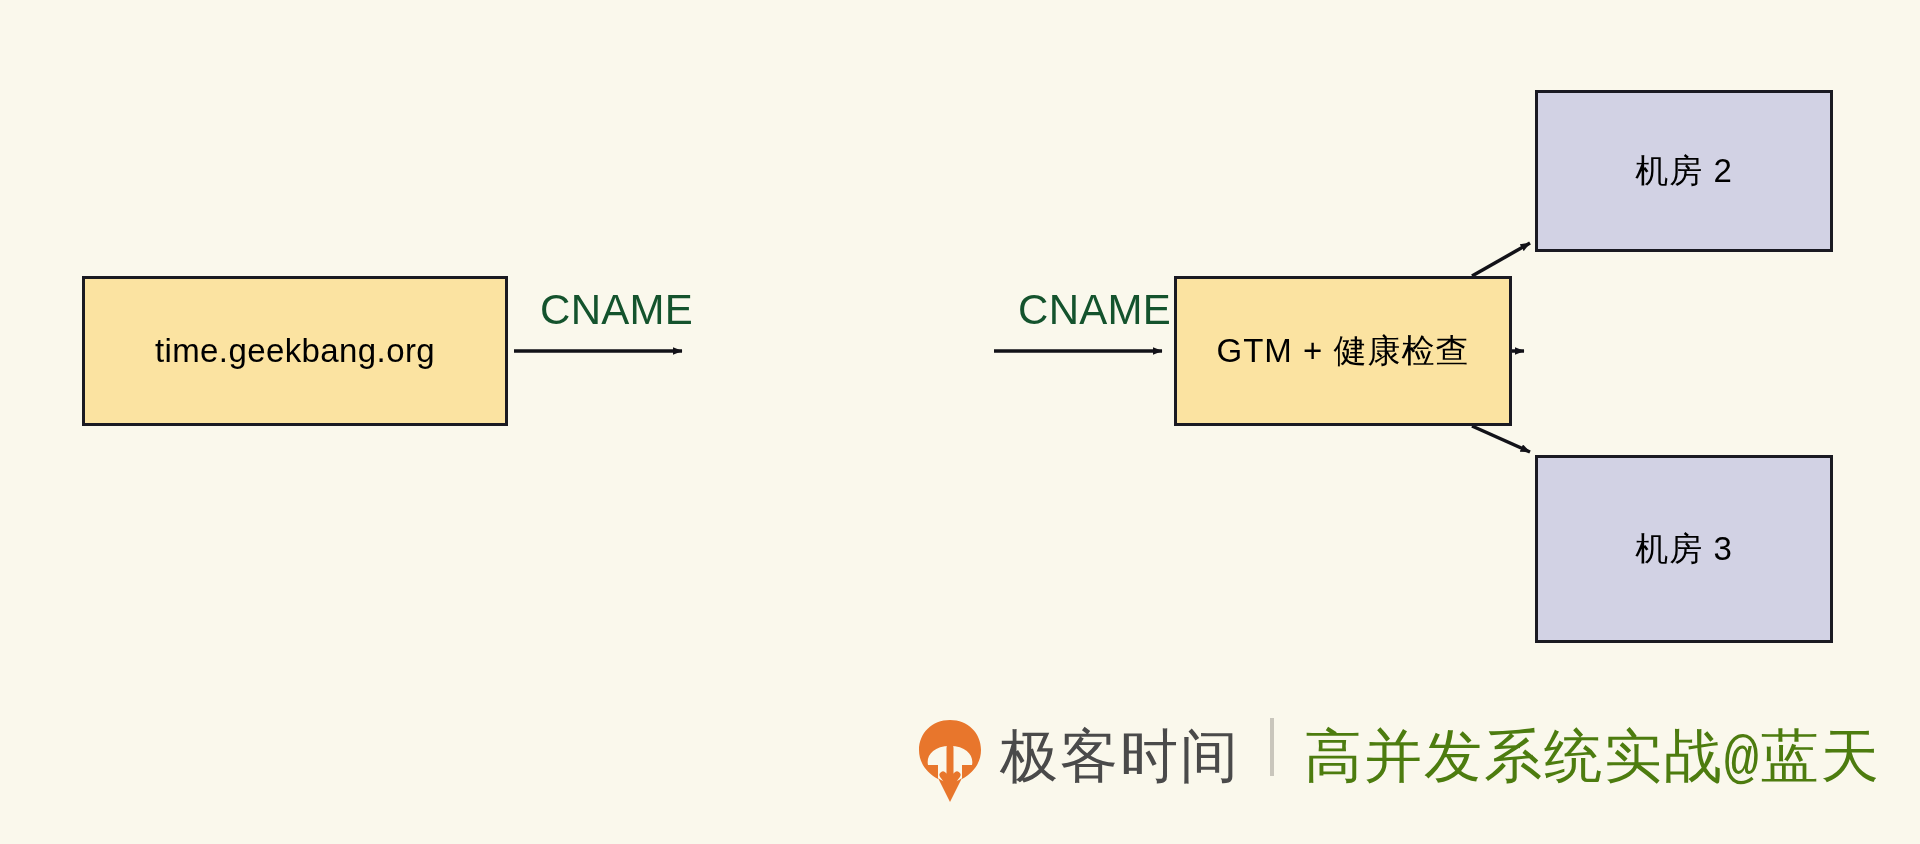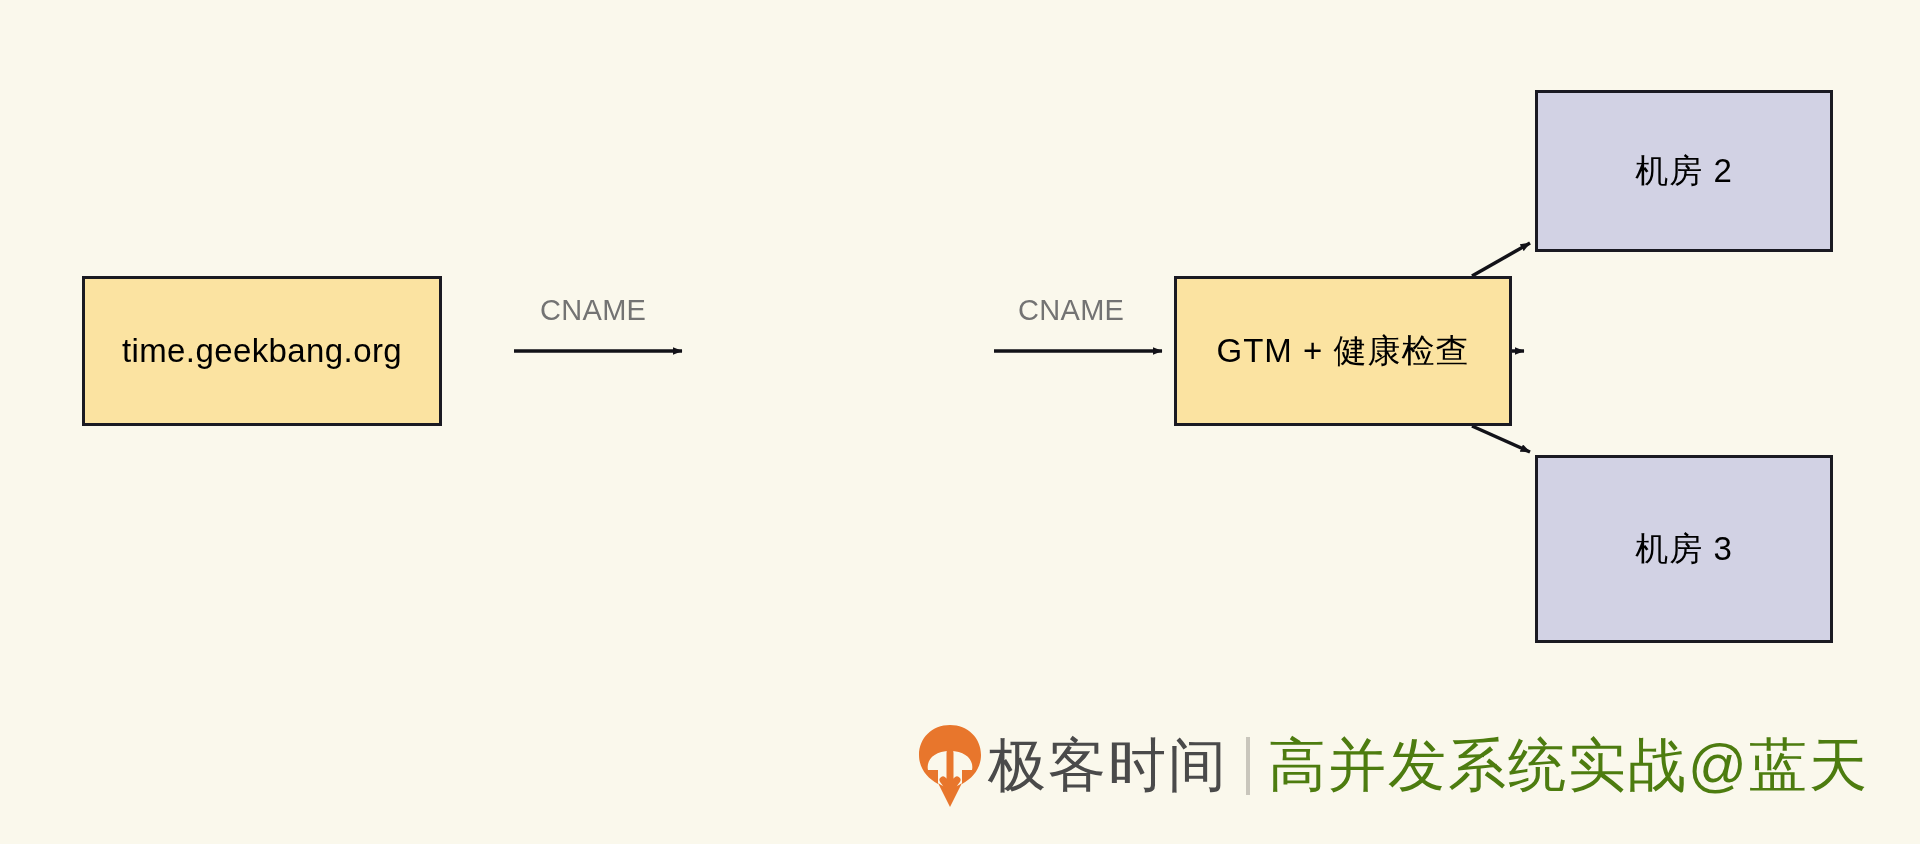--- a/index.html
+++ b/index.html
@@ -47,47 +47,46 @@
     letter-spacing: 0.4px;
     white-space: nowrap;
   }
   .node-label-cn {
     font-size: 33px;
     letter-spacing: 1px;
     white-space: nowrap;
   }
 
   
-  #node-origin  { left: 82px;   top: 276px; width: 360px; height: 150px; }
+  #node-origin  { left: 82px;   top: 276px; width: 426px; height: 150px; }
   #node-cdn     { left: 694px;  top: 276px; width: 300px; height: 150px; }
   #node-gtm     { left: 1174px; top: 276px; width: 338px; height: 150px; }
   #node-idc1    { left: 1535px; top: 90px;  width: 298px; height: 162px; }
   #node-idc2    { left: 1535px; top: 277px; width: 298px; height: 148px; }
   #node-idc3    { left: 1535px; top: 455px; width: 298px; height: 188px; }
 
   .edge-label {
     position: absolute;
-    font-size: 29px;
-    color: #737373;
+    font-size: 42px;
+    color: #14532d;
     white-space: nowrap;
     letter-spacing: 0.3px;
-    margin-top: 8px;
   }
   #edge-label-1 { left: 540px; top: 286px; }
   #edge-label-2 { left: 1018px; top: 286px; }
 
   
   #watermark {
     position: absolute;
     left: 916px;
     top: 718px;
     height: 96px;
     display: flex;
-    align-items: center;
-    gap: 4px;
+    gap: 16px;
+    font-family: Liberation Mono, monospace;
   }
   #logo-mark {
     width: 68px;
     height: 86px;
     flex: 0 0 auto;
   }
   .wm-brand {
     font-size: 58px;
     color: #4a4a4a;
     letter-spacing: 2px;

